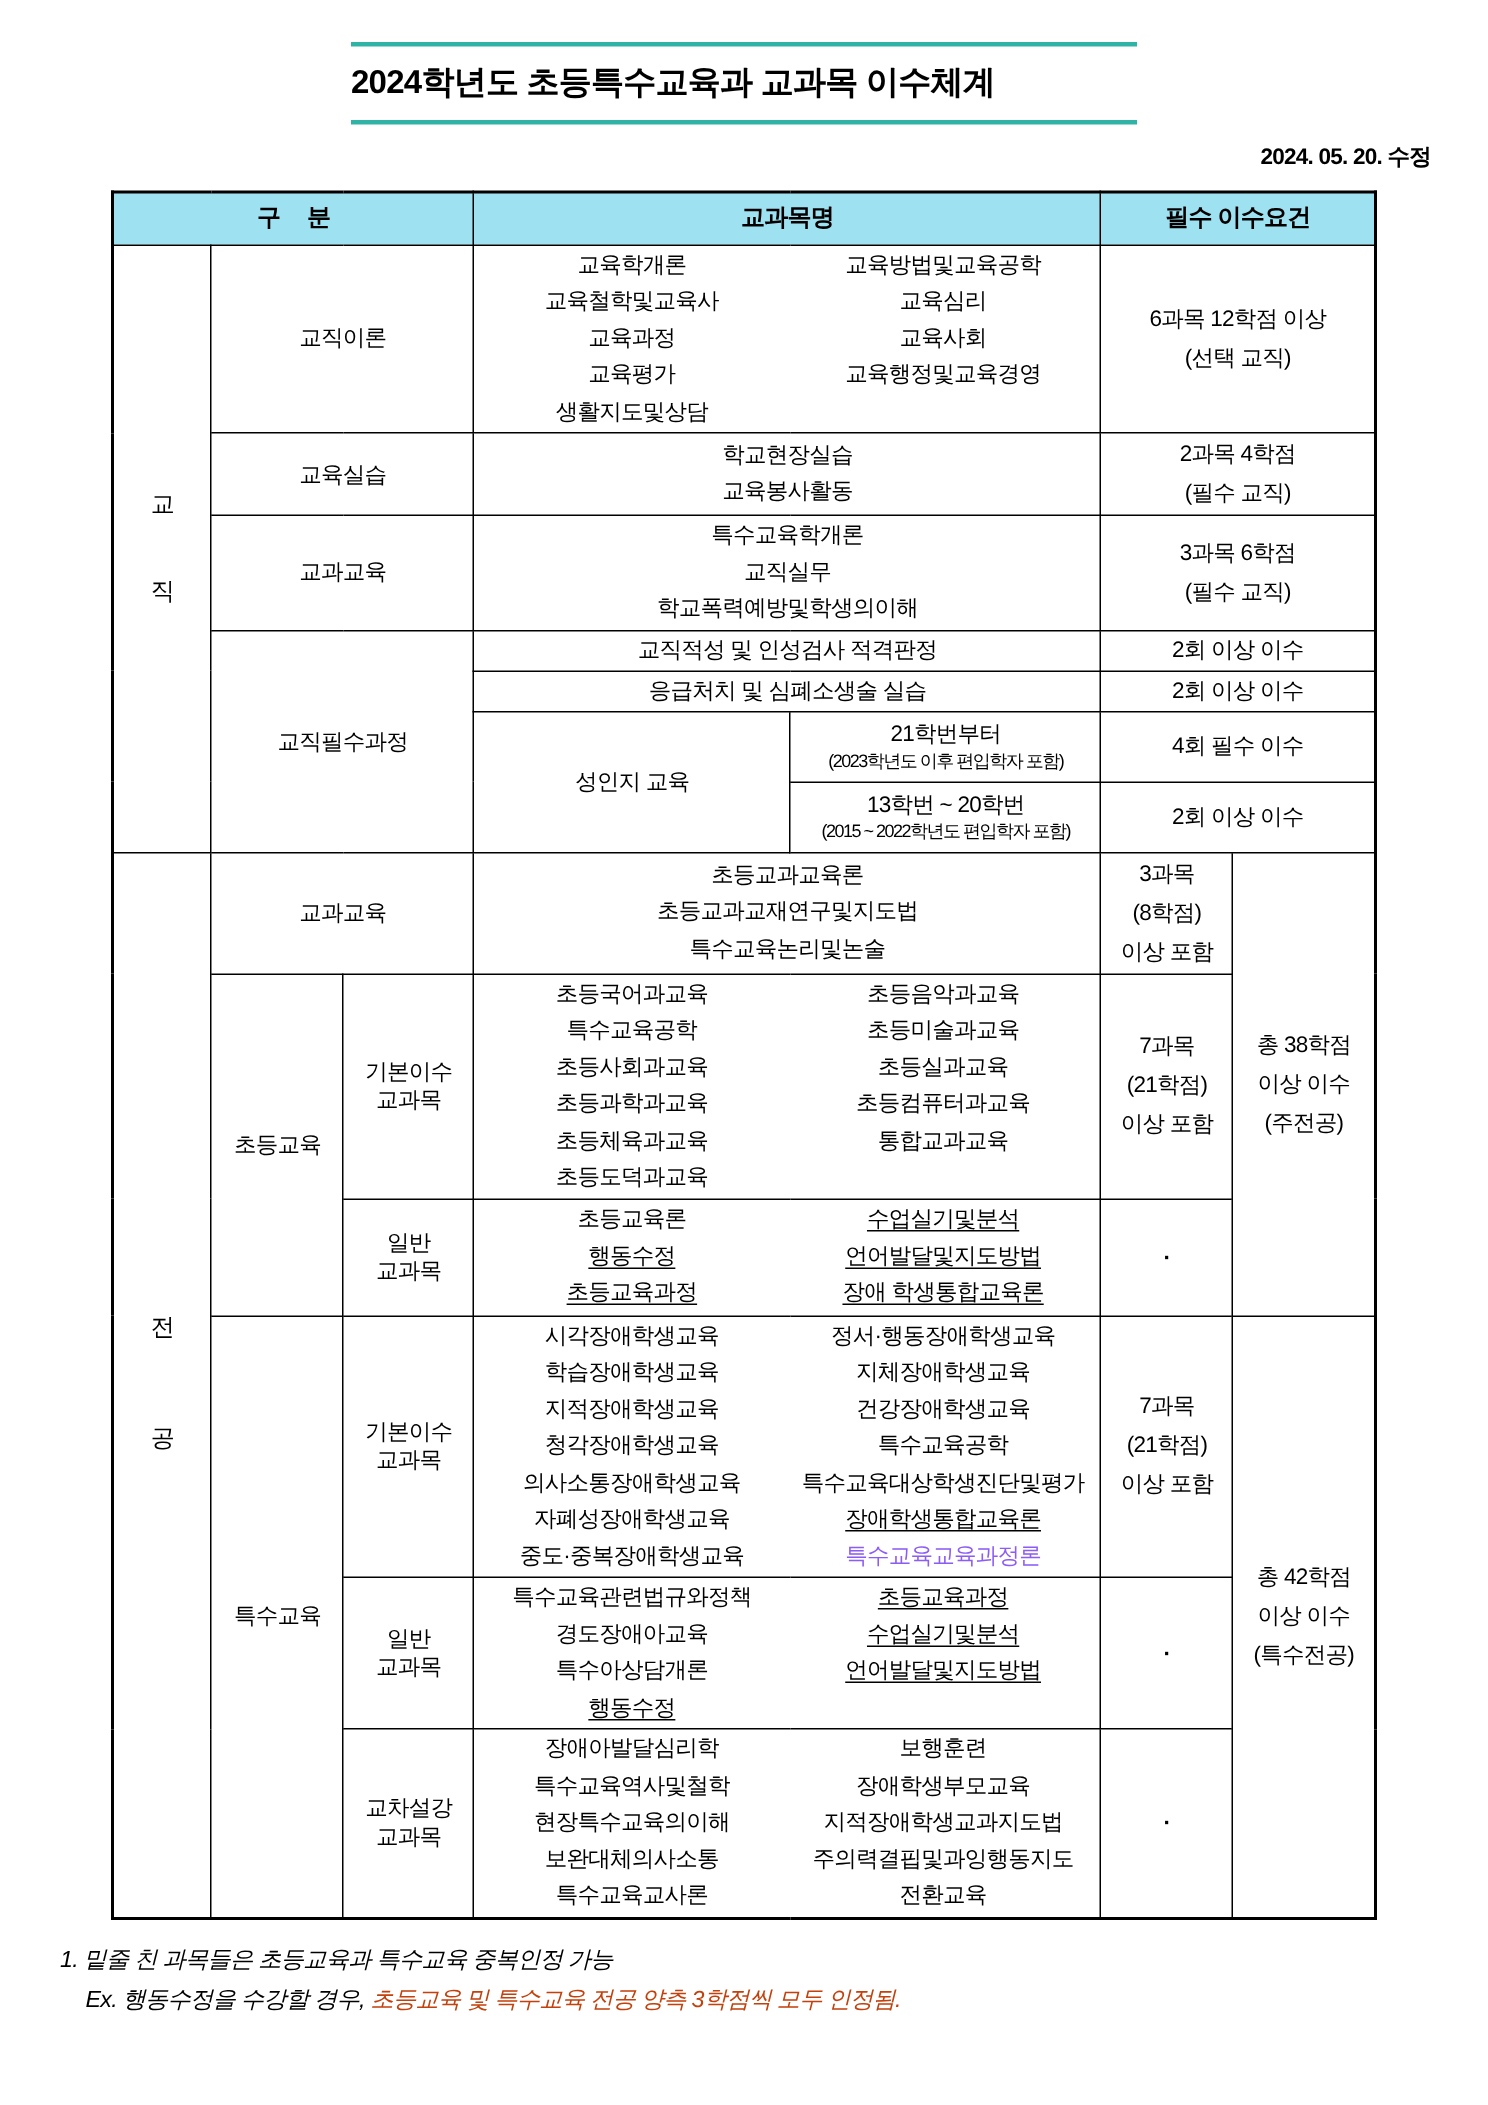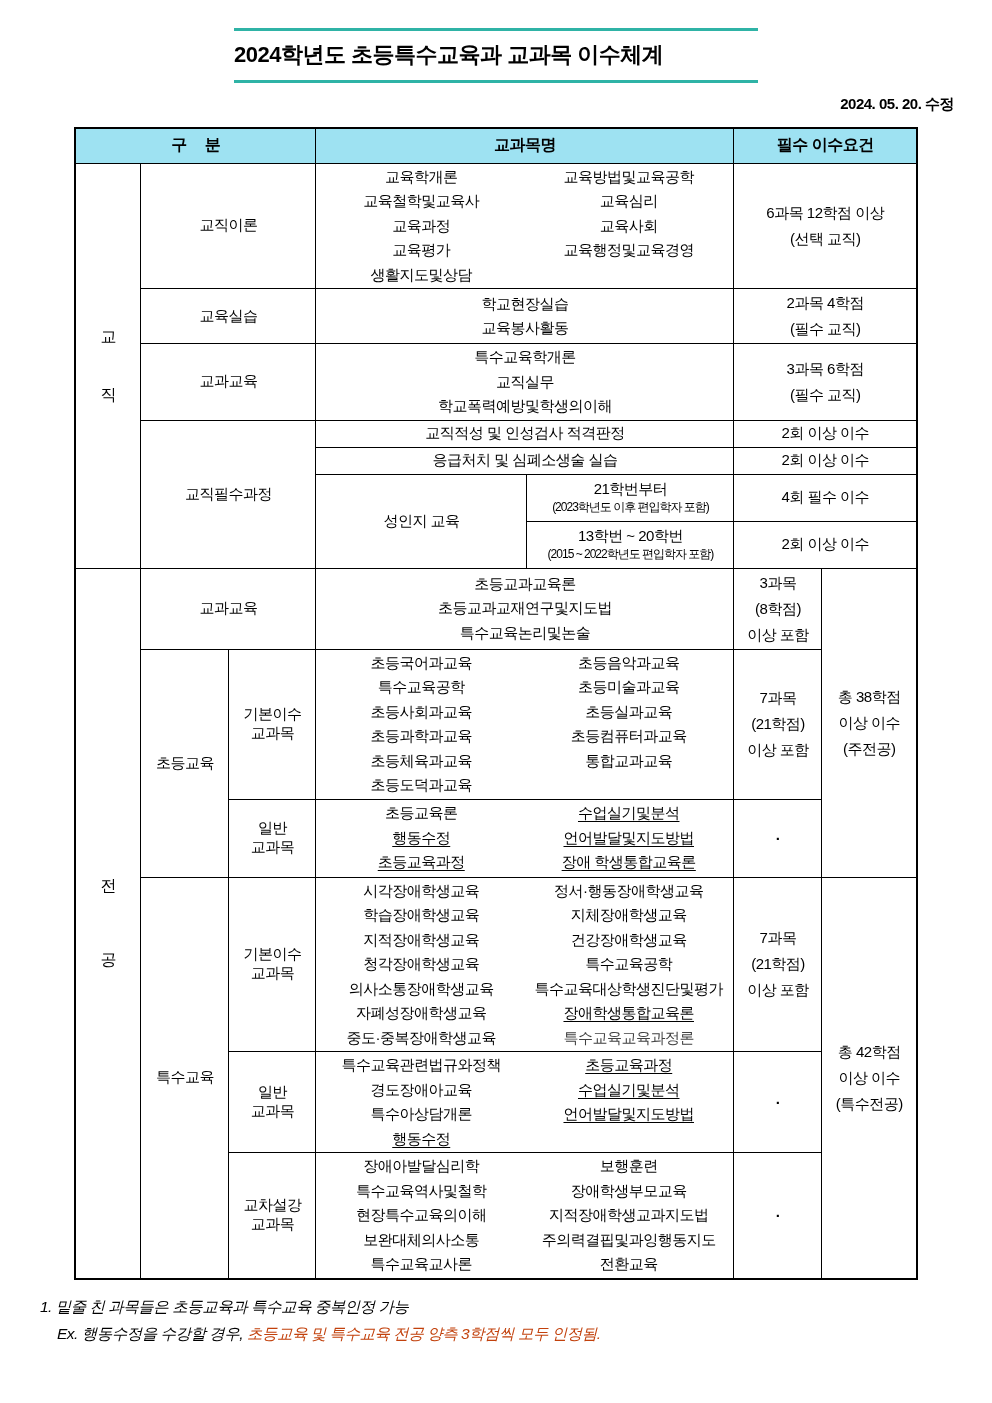--- a/index.html
+++ b/index.html
@@ -35,21 +35,21 @@
   .vlabel { font-size:16px; }
   .vlabel .ch { line-height:22px; }
   .vlabel.g1 .ch + .ch { margin-top:36px; }
   .vlabel.g2 .ch + .ch { margin-top:52px; }
 
   .two-col { display:flex; width:100%; }
   .two-col .col { flex:1 1 50%; }
   .cl { line-height:24.5px; white-space:nowrap; }
   .rl { line-height:26px;text-align:center; }
   .u { text-decoration:underline; text-underline-offset:3px;text-align:center; }
-  .red { color:#404040; }
+  .red { color:#8b5cf6; }
   .blue { color:#c2410c; }
   .small { font-size:12px; line-height:16px; letter-spacing:-1px; }
   .dot { font-weight:bold; }
 
   
   .notes { margin:13px 0 0 40px; font-size:15.5px; letter-spacing:-0.5px; }
   .note { line-height:27.5px;font-style:italic; }
   .note.indent { padding-left:17px; }
 </style>
 </head>

